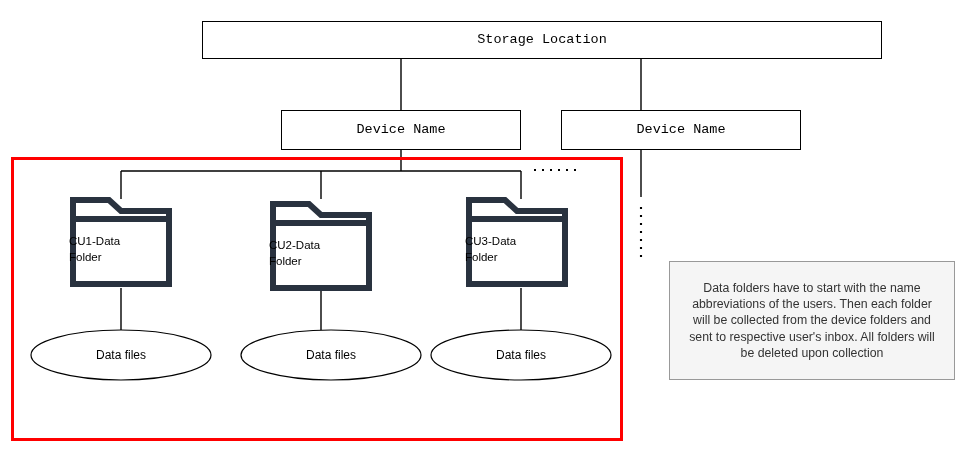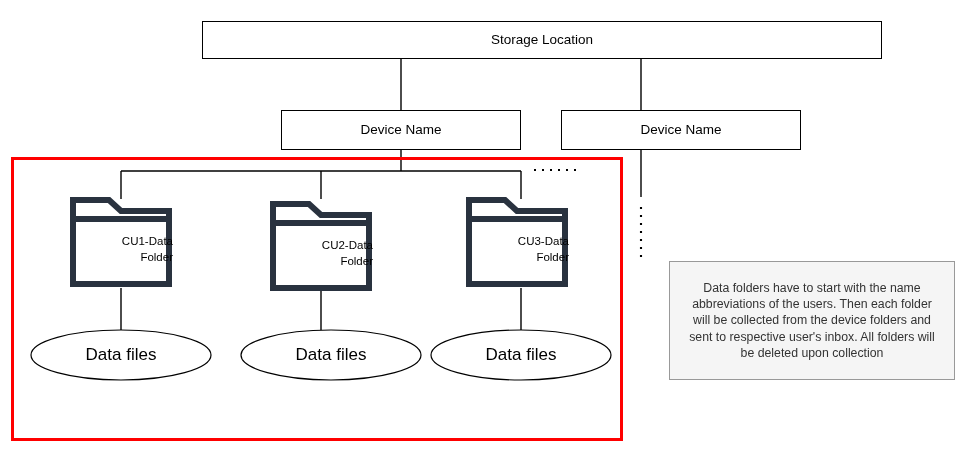--- a/index.html
+++ b/index.html
@@ -31,20 +31,21 @@
     box-sizing: border-box;
     border: 1px solid #000000;
     background: #ffffff;
     display: flex;
     align-items: center;
     justify-content: center;
     font-size: 13.5px;
     color: #000000;
     line-height: 1.25;
     text-align: center;
+    font-family: Liberation Mono, monospace;
   }
   #storage-location-box {
     left: 202px;
     top: 21px;
     width: 680px;
     height: 38px;
   }
   #device-box-1 {
     left: 281px;
     top: 110px;
@@ -79,21 +80,21 @@
     left: 0;
     top: 0;
     width: 104px;
     height: 92px;
   }
   .folder-node .folder-label {
     position: absolute;
     left: 0;
     top: 38px;
     width: 104px;
-    text-align: right;
+    text-align: left;
     font-size: 11.5px;
     color: #000000;
     line-height: 1.35;
   }
   #folder-node-1 { left: 69px;  top: 196px; }
   #folder-node-2 { left: 269px; top: 200px; }
   #folder-node-3 { left: 465px; top: 196px; }
 
   
   .ellipse-node {
@@ -110,21 +111,21 @@
   }
   .ellipse-node .ellipse-label {
     position: absolute;
     left: 0;
     top: 0;
     width: 182px;
     height: 52px;
     display: flex;
     align-items: center;
     justify-content: center;
-    font-size: 17px;
+    font-size: 12px;
     color: #000000;
   }
   #ellipse-node-1 { left: 30px;  top: 329px; }
   #ellipse-node-2 { left: 240px; top: 329px; }
   #ellipse-node-3 { left: 430px; top: 329px; }
 
   
   #note-box {
     position: absolute;
     box-sizing: border-box;

